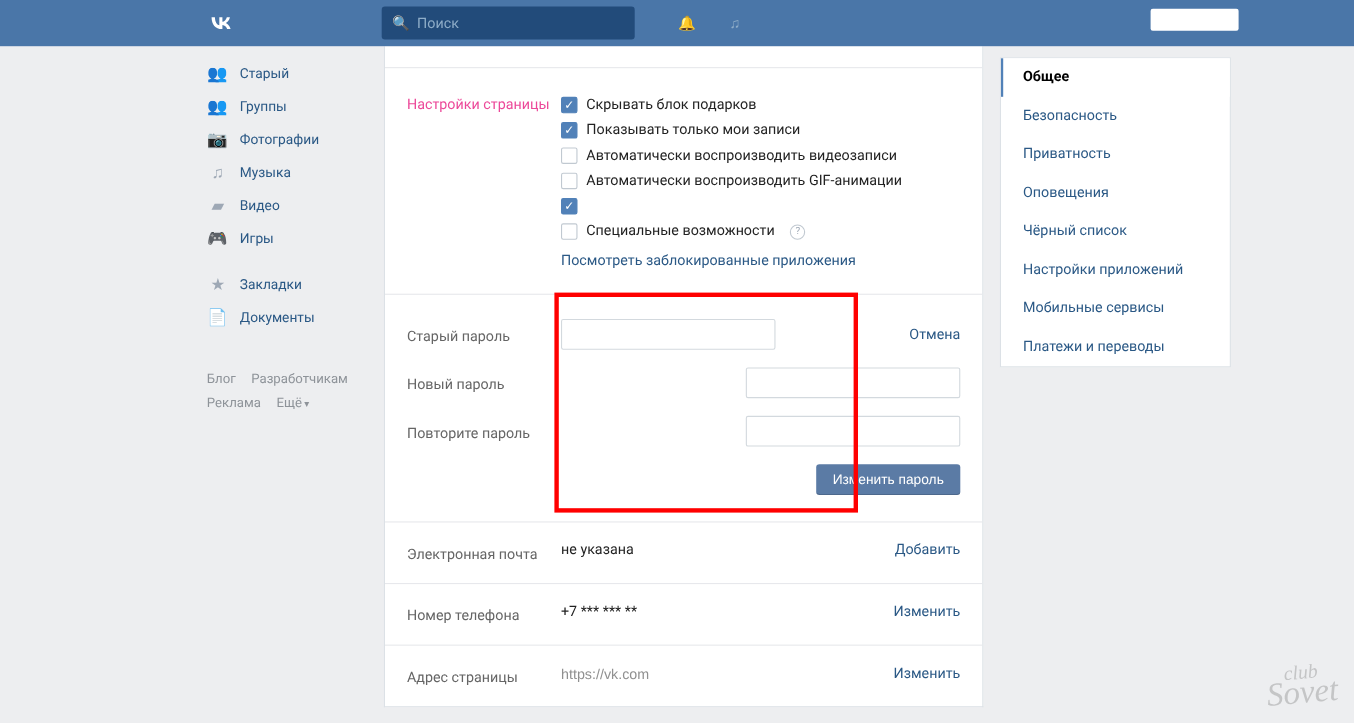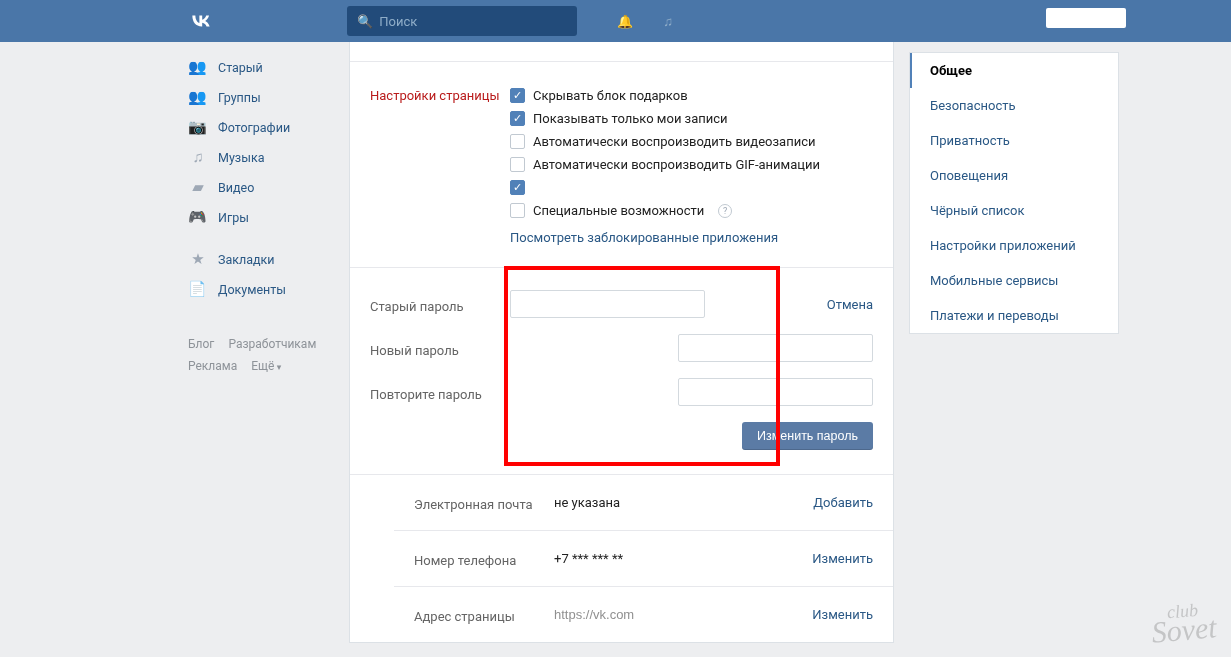--- a/index.html
+++ b/index.html
@@ -94,21 +94,21 @@
     border-bottom:1px solid #e7e8ec;
     padding: 18px 20px;
   }
   .row {
     display:flex;
     align-items:flex-start;
     padding: 4px 0;
   }
   .row-label {
     width:140px;
-    color:#b91c1c;
+    color:#ec4899;
     font-size:13px;
     padding-top:4px;
   }
   .row-body { flex:1; }
   .chk {
     display:flex; align-items:center;
     gap:8px; padding:4px 0;
     font-size:13px;
     color:#222;
   }
@@ -155,24 +155,23 @@
   }
   .btn {
     background:#5b7ba5;color:#fff;
     border:none;border-radius:3px;
     padding:7px 15px;
     font-size:12.5px;
     cursor:pointer;
     box-shadow: inset 0 -1px 0 rgba(0,0,0,0.15);
   }
   .info-row {
-    display:flex;align-items:center;
+    display:flex;
     padding:18px 20px;
     border-bottom:1px solid #e7e8ec;
-    margin-left:44px;
   }
   .info-row .row-label { width:140px; color:#656565;}
   .info-row .val { flex:1; color:#222; }
   .info-row .act { color:#2a5885; cursor:pointer; }
   .info-row input.val-input{
     border:none; font-size:13px; color:#909090; width:200px;
     outline:none;
   }
 
   .rightcol {

